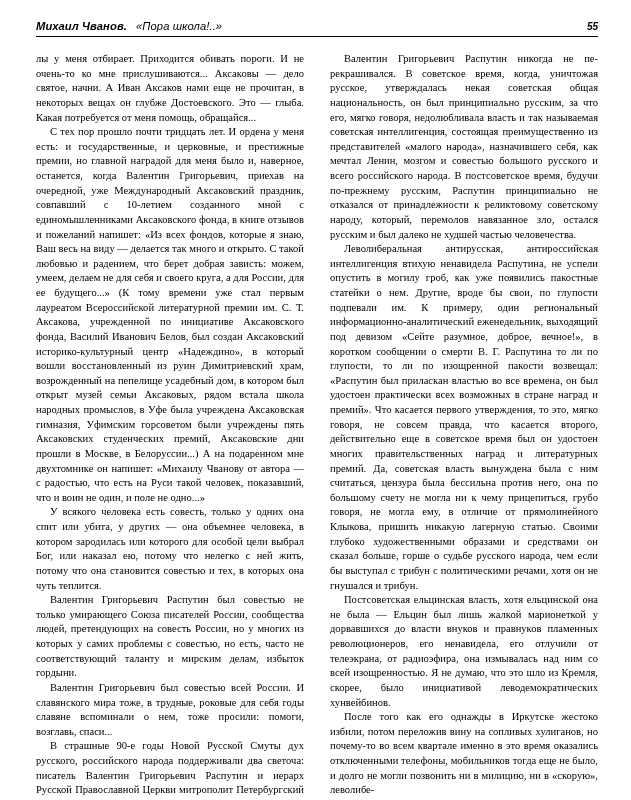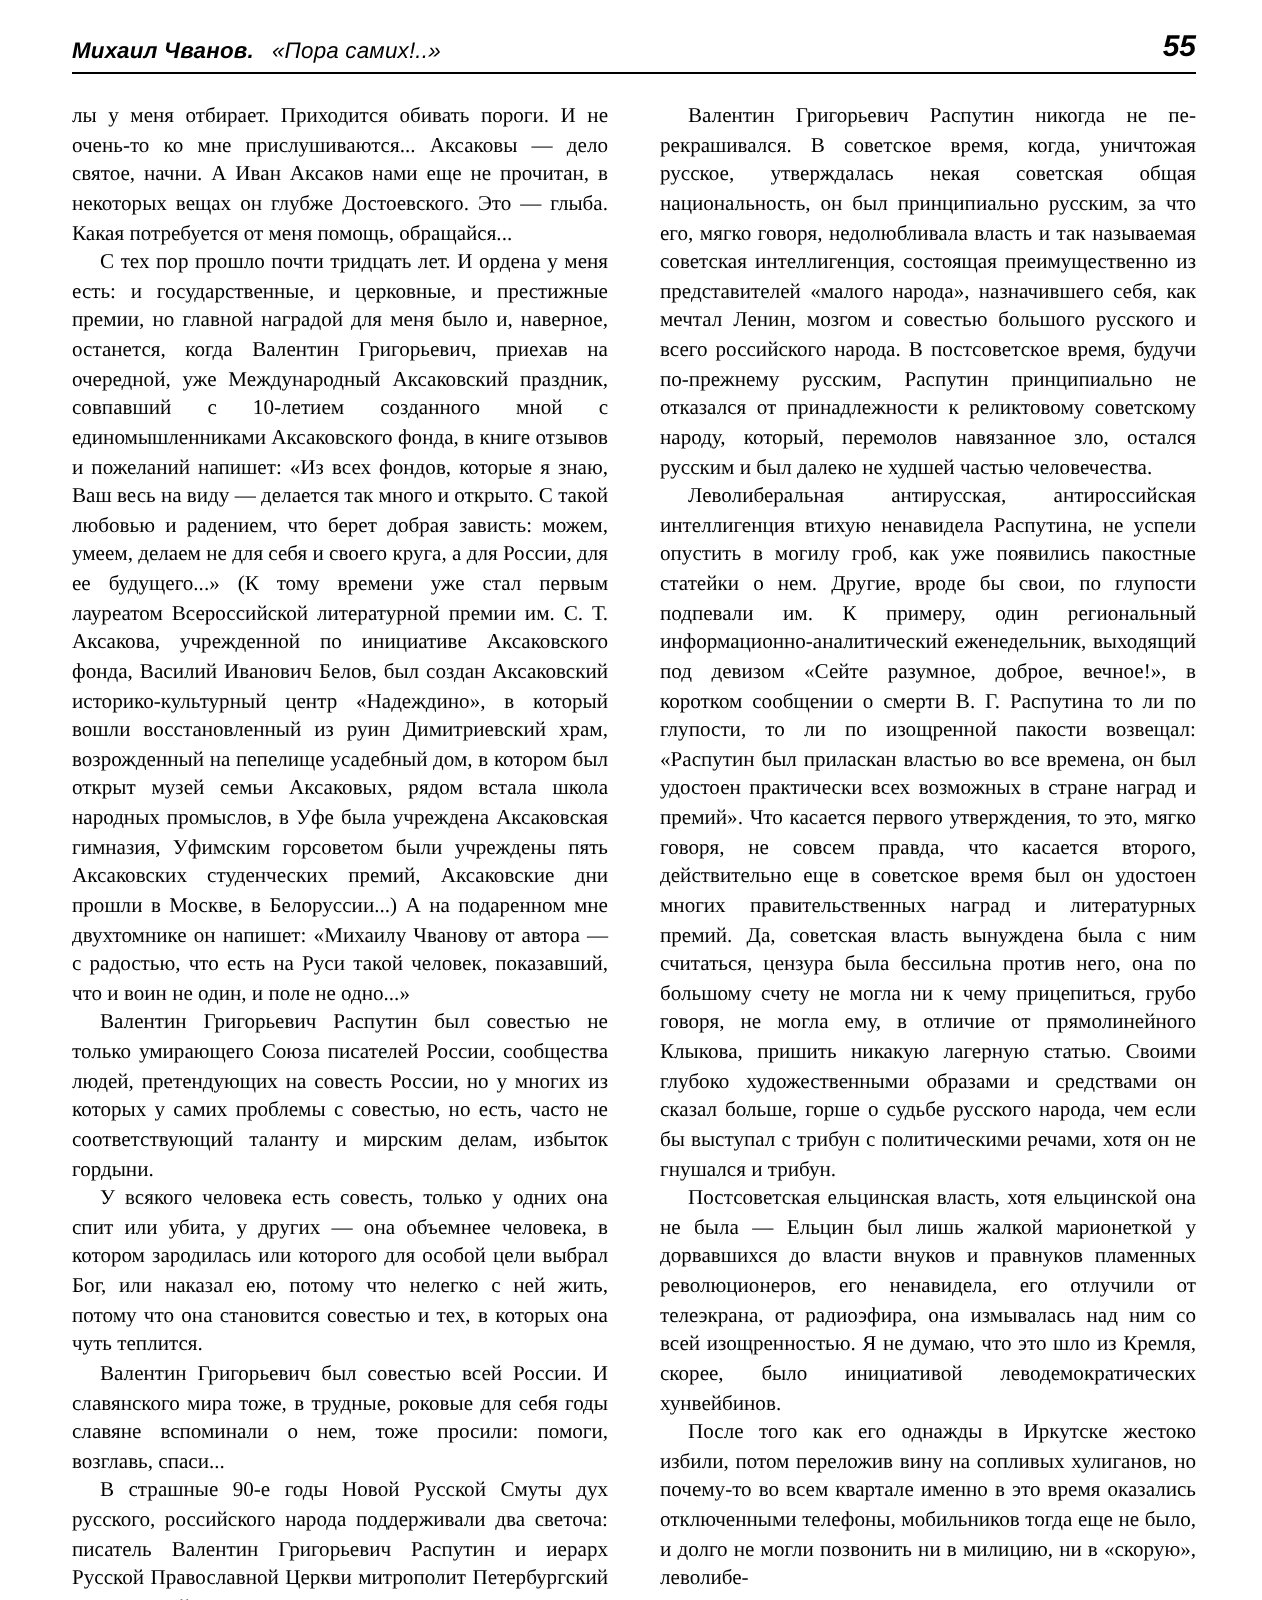--- a/index.html
+++ b/index.html
@@ -52,21 +52,21 @@
     font-weight: normal;
     font-style: italic;
     font-size: 11.2px;
     margin-left: 9px;
     letter-spacing: 0.1px;
   }
   .rh-folio {
     font-family: "Liberation Sans", "DejaVu Sans", sans-serif;
     font-weight: bold;
     font-style: italic;
-    font-size: 15px;
+    font-size: 10px;
   }
   .rule {
     position: absolute;
     left: 36px;
     top: 36px;
     width: 562px;
     height: 0;
     border-top: 1.1px solid #000000;
   }
 
@@ -101,35 +101,35 @@
 </style>
 </head>
 <body>
 
 <div class="page">
 
   <div class="running-head">
     <div class="rh-inner">
       <div class="rh-left">
         <span class="rh-author">Михаил Чванов.</span>
-        <span class="rh-title">«Пора самих!..»</span>
+        <span class="rh-title">«Пора школа!..»</span>
       </div>
       <span class="rh-folio">55</span>
     </div>
   </div>
 
   <div class="rule"></div>
 
   <div class="columns">
 
     <div class="col col-left">
       <p>лы у меня отбирает. Приходится обивать пороги. И не очень-то ко мне прислушиваются... Аксако­вы — дело святое, начни. А Иван Аксаков нами еще не прочитан, в некоторых вещах он глубже Достоев­ского. Это — глыба. Какая потребуется от меня по­мощь, обращайся...</p>
       <p class="indent">С тех пор прошло почти тридцать лет. И ордена у меня есть: и государственные, и церковные, и пре­стижные премии, но главной наградой для меня бы­ло и, наверное, останется, когда Валентин Григорье­вич, приехав на очередной, уже Международный Аксаковский праздник, совпавший с 10-летием со­зданного мной с единомышленниками Аксаковско­го фонда, в книге отзывов и пожеланий напишет: «Из всех фондов, которые я знаю, Ваш весь на ви­ду — делается так много и открыто. С такой любовью и радением, что берет добрая зависть: можем, умеем, делаем не для себя и своего круга, а для России, для ее будущего...» (К тому времени уже стал первым лауреатом Всероссийской литературной премии им. С. Т. Аксакова, учрежденной по инициативе Ак­саковского фонда, Василий Иванович Белов, был создан Аксаковский историко-культурный центр «Надеждино», в который вошли восстановленный из руин Димитриевский храм, возрожденный на пе­пелище усадебный дом, в котором был открыт музей семьи Аксаковых, рядом встала школа народных промыслов, в Уфе была учреждена Аксаковская гим­назия, Уфимским горсоветом были учреждены пять Аксаковских студенческих премий, Аксаковские дни прошли в Москве, в Белоруссии...) А на пода­ренном мне двухтомнике он напишет: «Михаилу Чванову от автора — с радостью, что есть на Руси та­кой человек, показавший, что и воин не один, и по­ле не одно...»</p>
+      <p class="indent">У всякого человека есть совесть, только у одних она спит или убита, у других — она объемнее челове­ка, в котором зародилась или которого для особой цели выбрал Бог, или наказал ею, потому что нелег­ко с ней жить, потому что она становится совестью и тех, в которых она чуть теплится.</p>
       <p class="indent">Валентин Григорьевич Распутин был совестью не только умирающего Союза писателей России, сооб­щества людей, претендующих на совесть России, но у многих из которых у самих проблемы с совестью, но есть, часто не соответствующий таланту и мир­ским делам, избыток гордыни.</p>
-      <p class="indent">У всякого человека есть совесть, только у одних она спит или убита, у других — она объемнее челове­ка, в котором зародилась или которого для особой цели выбрал Бог, или наказал ею, потому что нелег­ко с ней жить, потому что она становится совестью и тех, в которых она чуть теплится.</p>
       <p class="indent">Валентин Григорьевич был совестью всей Рос­сии. И славянского мира тоже, в трудные, роковые для себя годы славяне вспоминали о нем, тоже про­сили: помоги, возглавь, спаси...</p>
       <p class="indent">В страшные 90-е годы Новой Русской Смуты дух русского, российского народа поддерживали два светоча: писатель Валентин Григорьевич Распутин и иерарх Русской Православной Церкви митрополит Петербургский и Ладожский Иоанн, страстные книги-проповеди которого, похожие на статьи Рас­путина, по сей день под негласным запретом офи-</p>
     </div>
 
     <div class="col col-right">
       <p class="indent">Валентин Григорьевич Распутин никогда не пе­рекрашивался. В советское время, когда, уничто­жая русское, утверждалась некая советская общая национальность, он был принципиально русским, за что его, мягко говоря, недолюбливала власть и так называемая советская интеллигенция, состоя­щая преимущественно из представителей «малого народа», назначившего себя, как мечтал Ленин, мозгом и совестью большого русского и всего рос­сийского народа. В постсоветское время, будучи по-прежнему русским, Распутин принципиально не отказался от принадлежности к реликтовому со­ветскому народу, который, перемолов навязанное зло, остался русским и был далеко не худшей ча­стью человечества.</p>
       <p class="indent">Леволиберальная антирусская, антироссийская интеллигенция втихую ненавидела Распутина, не успели опустить в могилу гроб, как уже появились пакостные статейки о нем. Другие, вроде бы свои, по глупости подпевали им. К примеру, один региональ­ный информационно-аналитический еженедель­ник, выходящий под девизом «Сейте разумное, до­брое, вечное!», в коротком сообщении о смерти В. Г. Распутина то ли по глупости, то ли по изощрен­ной пакости возвещал: «Распутин был приласкан властью во все времена, он был удостоен практичес­ки всех возможных в стране наград и премий». Что касается первого утверждения, то это, мягко говоря, не совсем правда, что касается второго, действитель­но еще в советское время был он удостоен многих правительственных наград и литературных премий. Да, советская власть вынуждена была с ним считать­ся, цензура была бессильна против него, она по большому счету не могла ни к чему прицепиться, грубо говоря, не могла ему, в отличие от прямоли­нейного Клыкова, пришить никакую лагерную ста­тью. Своими глубоко художественными образами и средствами он сказал больше, горше о судьбе рус­ского народа, чем если бы выступал с трибун с поли­тическими речами, хотя он не гнушался и трибун.</p>
       <p class="indent">Постсоветская ельцинская власть, хотя ельцин­ской она не была — Ельцин был лишь жалкой мари­онеткой у дорвавшихся до власти внуков и правну­ков пламенных революционеров, его ненавидела, его отлучили от телеэкрана, от радиоэфира, она из­мывалась над ним со всей изощренностью. Я не ду­маю, что это шло из Кремля, скорее, было инициа­тивой леводемократических хунвейбинов.</p>
       <p class="indent">После того как его однажды в Иркутске жестоко избили, потом переложив вину на сопливых хули­ганов, но почему-то во всем квартале именно в это время оказались отключенными телефоны, мо­бильников тогда еще не было, и долго не могли по­звонить ни в милицию, ни в «скорую», леволибе-</p>
     </div>

